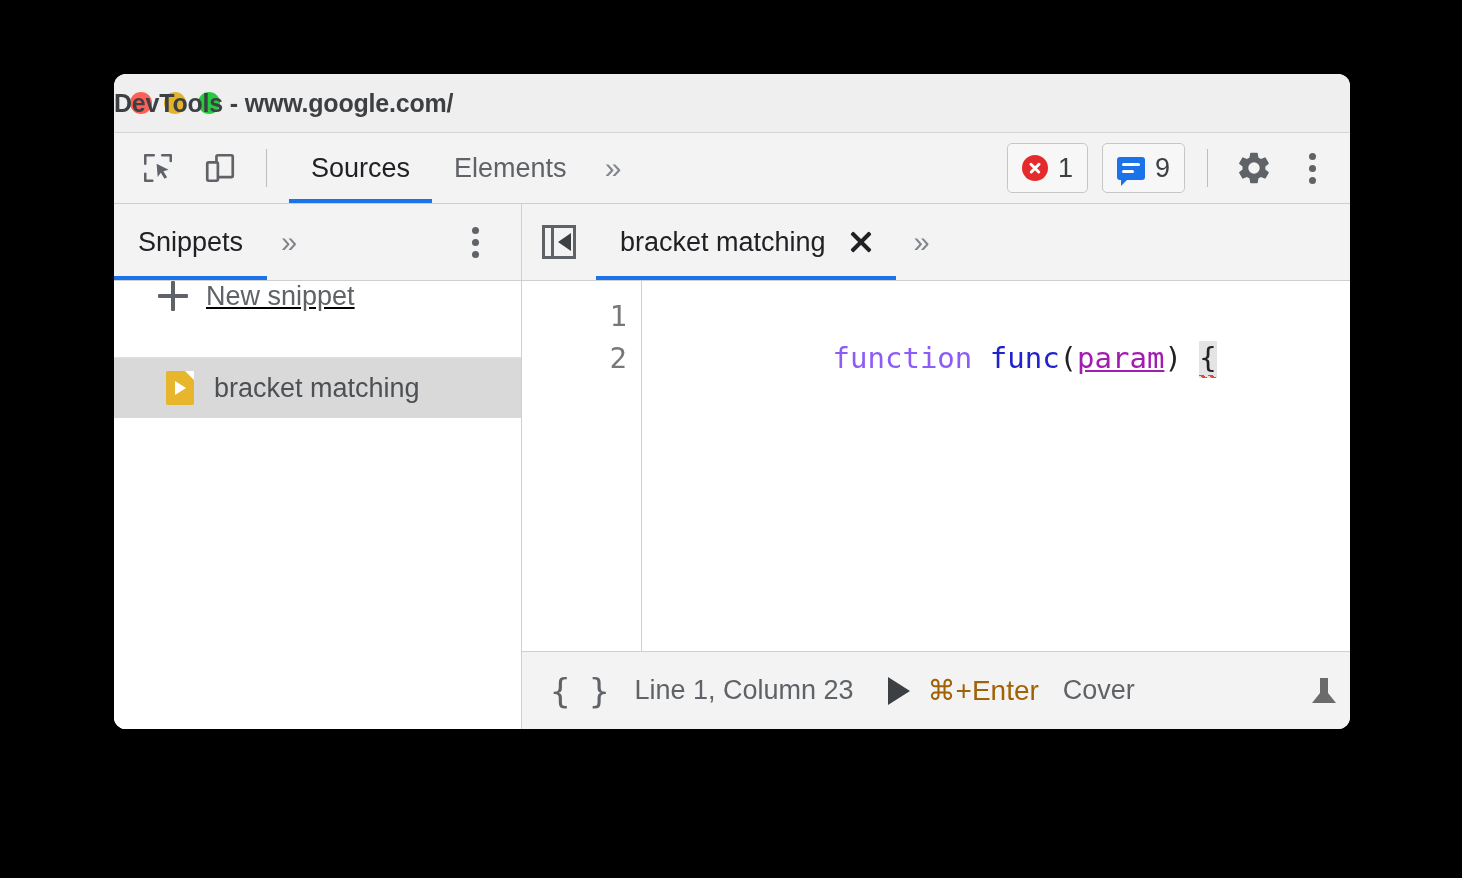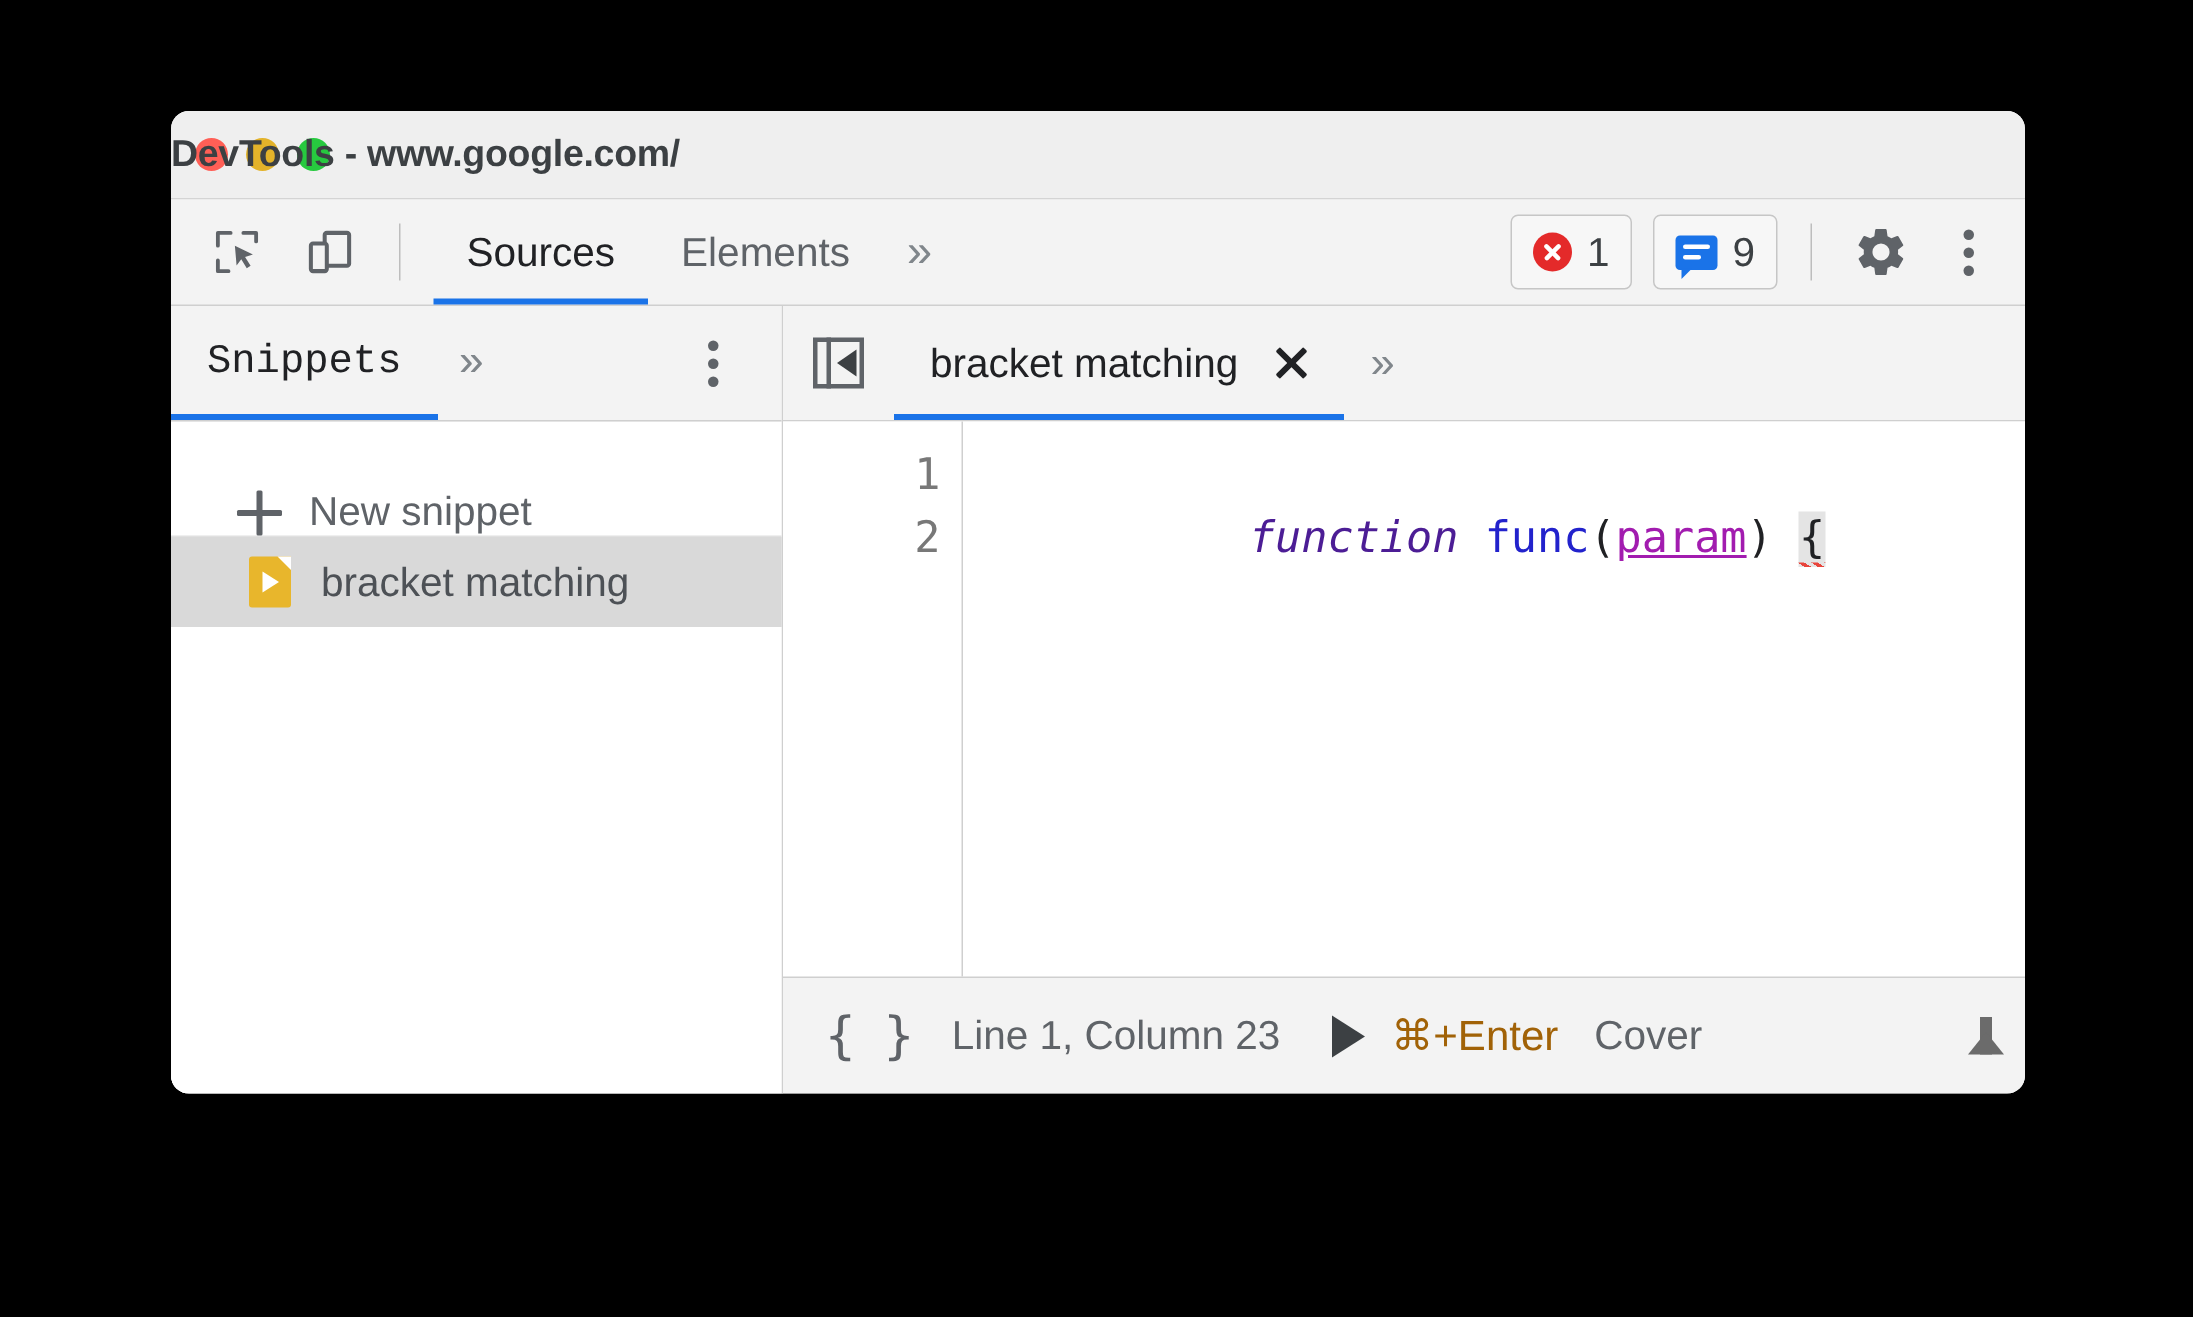--- a/index.html
+++ b/index.html
@@ -165,21 +165,20 @@
     border-right: 1px solid #cfcfcf;
     display: flex; flex-direction: column;
     flex: 0 0 auto;
   }
   .side-header {
     height: 77px;
     background: #f3f3f3;
     border-bottom: 1px solid #cfcfcf;
     display: flex; align-items: center;
     position: relative;
-    font-family: Liberation Mono, monospace;
   }
   .side-tab {
     display: flex; align-items: center;
     height: 100%;
     padding: 0 24px;
     font-size: 27px;
     color: #202124;
     position: relative;
   }
   .side-tab::after {
@@ -189,25 +188,26 @@
   }
   .side-chev {
     display: flex; align-items: center;
     padding: 0 14px;
     color: #80868b; font-size: 29px; line-height: 1;
   }
   .side-kebab { margin-left: auto; margin-right: 26px; }
 
   .new-snippet {
     height: 77px;
-    display: flex; align-items: flex-end;
+    display: flex; align-items: flex-start;
     padding-left: 44px;
     gap: 18px;
     border-bottom: 1px solid #e0e0e0;
     background: #ffffff;
+    text-decoration: underline;
   }
   .plus-icon {
     width: 30px; height: 30px;
     position: relative; flex: 0 0 auto;
   }
   .plus-icon::before, .plus-icon::after {
     content: ""; position: absolute;
     background: #5f6368; border-radius: 1px;
   }
   .plus-icon::before { left: 0; top: 13px; width: 30px; height: 4px; }
@@ -334,21 +334,21 @@
   .code {
     flex: 1 1 auto;
     padding-top: 14px;
     padding-left: 16px;
     font-family: "DejaVu Sans Mono", monospace;
     font-size: 29px;
     line-height: 42px;
     white-space: pre;
     min-width: 0;
   }
-  .tok-kw    { color: #4c1d95; font-style: italic; }
+  .tok-kw    { color: #8b5cf6; }
   .tok-fn    { color: #2222cc; }
   .tok-param { color: #a21caf; text-decoration: underline; }
   .tok-punct { color: #202124; }
   .tok-brace {
     color: #202124;
     background: #e4e4e4;
     border-bottom: 3px solid;
     border-image: repeating-linear-gradient(45deg,#e8453c 0,#e8453c 2px,transparent 2px,transparent 4px) 3;
     position: relative;
   }

